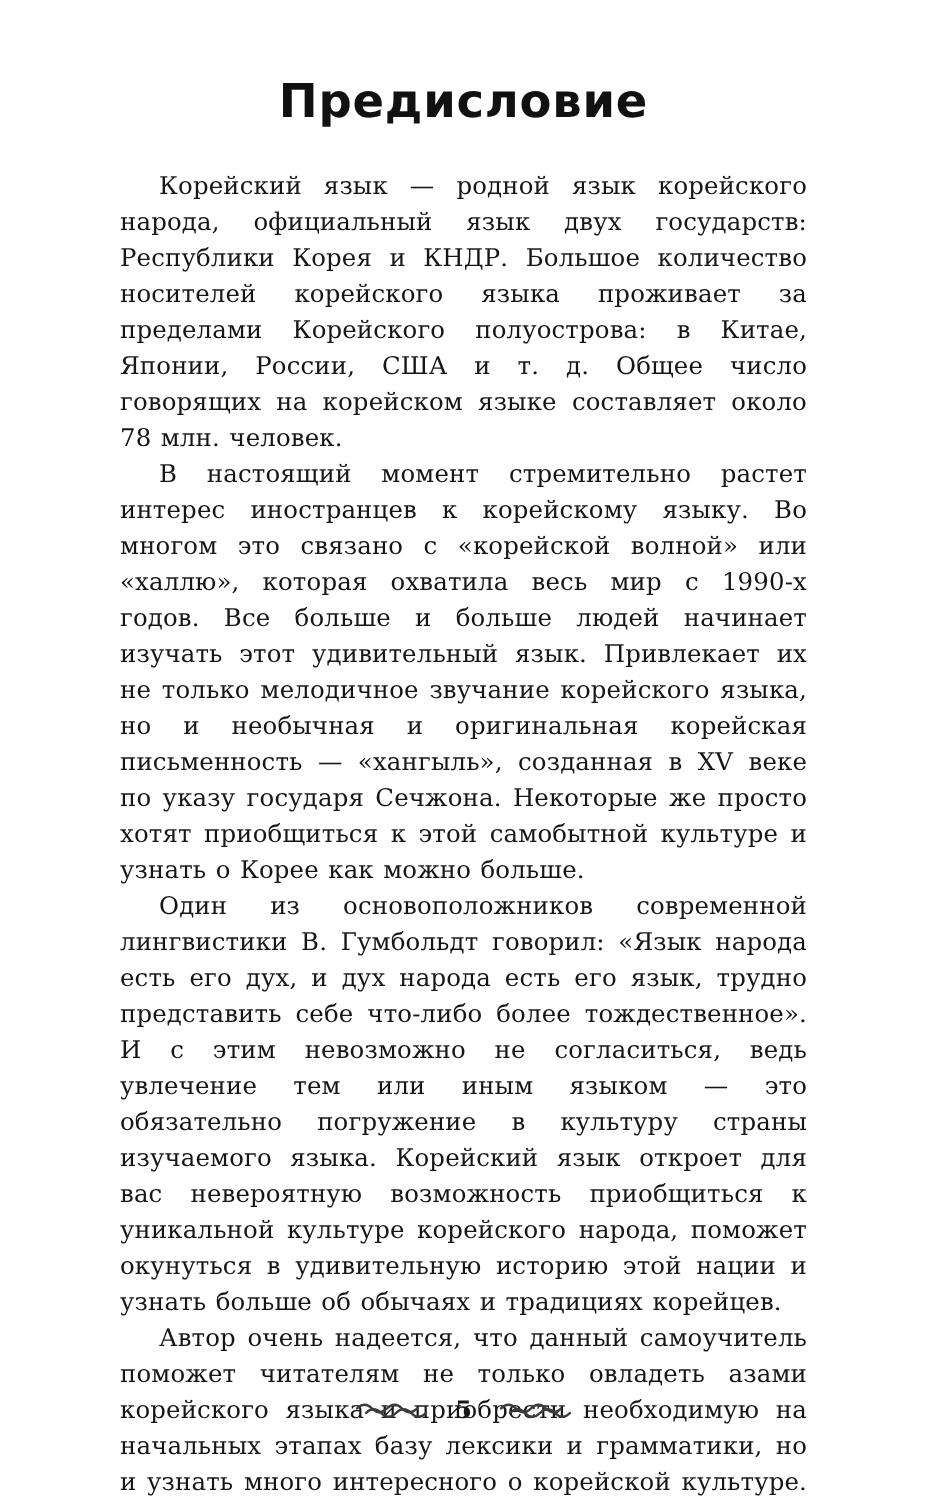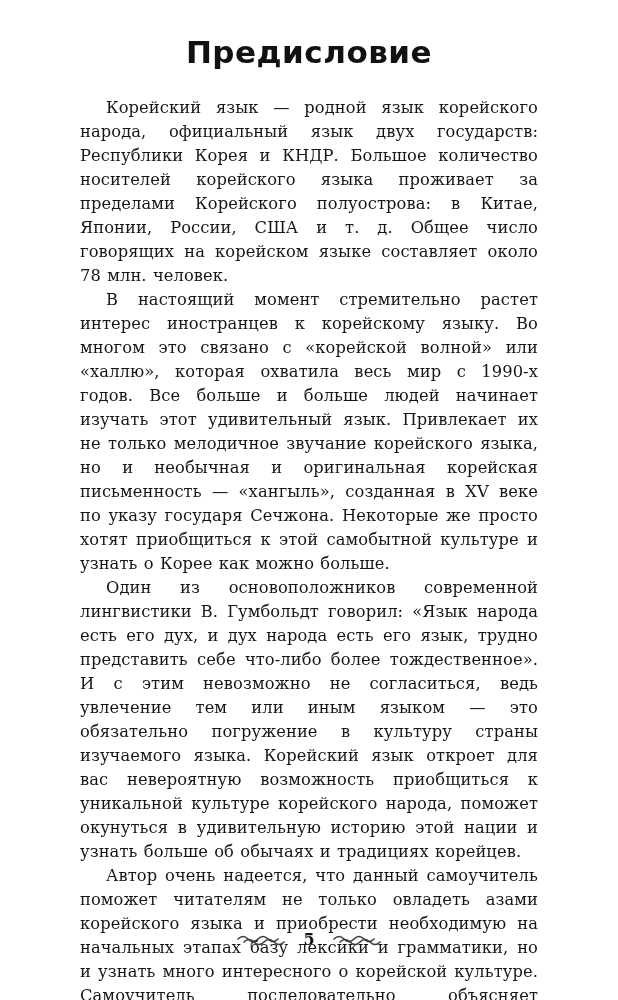--- a/index.html
+++ b/index.html
@@ -12,21 +12,21 @@
       width: 618px;
       height: 1000px;
       background: #ffffff;
       color: #161616;
       font-family: "DejaVu Serif", "Liberation Serif", serif;
       overflow: hidden;
       box-sizing: border-box;
     }
     .title {
       margin: 0;
-      padding-top: 34px;
+      padding-top: 50px;
       text-align: center;
       font-family: "DejaVu Sans", "Liberation Sans", sans-serif;
       font-weight: 700;
       font-size: 31px;
       letter-spacing: 0.5px;
       color: #111111;
     }
     .body-text {
       margin: 26px 80px 0 80px;
       width: 458px;

